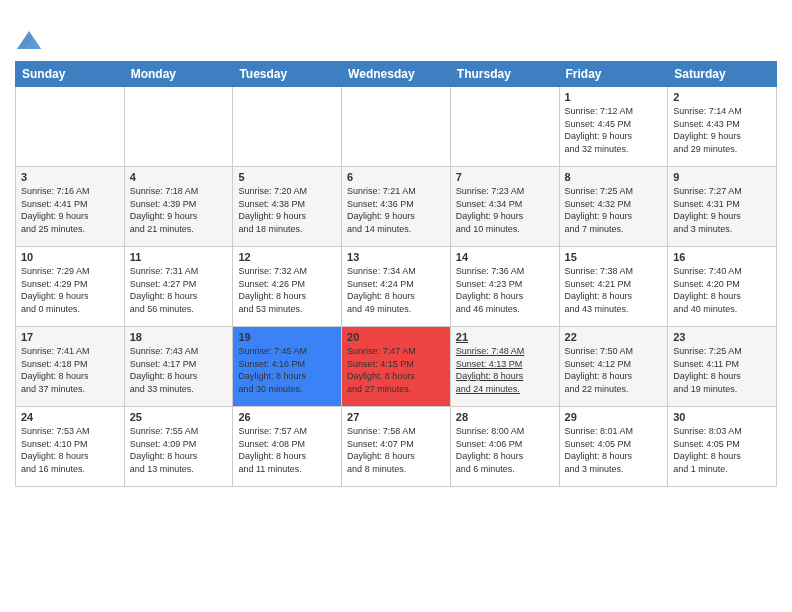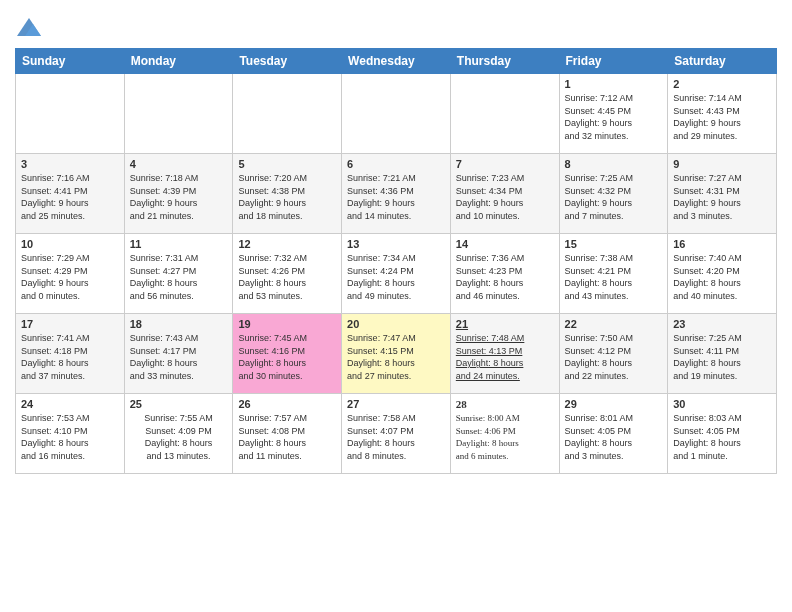--- a/index.html
+++ b/index.html
@@ -6,21 +6,21 @@
     body {
       font-family: Arial, sans-serif;
       background: #fff;
       width: 792px;
       height: 612px;
       overflow: hidden;
     }
     .page {
       width: 792px;
       height: 612px;
-      padding: 10px 15px;
+      padding: 23px 15px;
     }
     .header-area {
       display: flex;
       justify-content: space-between;
       align-items: flex-start;
       margin-bottom: 6px;
     }
     .logo {
       display: flex;
       align-items: center;
@@ -262,28 +262,28 @@
 Daylight: 8 hours
 and 37 minutes.</div>
           </td>
           <td style="background: rgb(245, 245, 245); margin-left: 8px;">
             <span class="day-num">18</span>
             <div class="day-info" style="white-space: pre-line;">Sunrise: 7:43 AM
 Sunset: 4:17 PM
 Daylight: 8 hours
 and 33 minutes.</div>
           </td>
-          <td style="background: #f9a8d4;">
+          <td style="background: #3b82f6;">
             <span class="day-num">19</span>
             <div class="day-info" style="white-space: pre-line;">Sunrise: 7:45 AM
 Sunset: 4:16 PM
 Daylight: 8 hours
 and 30 minutes.</div>
           </td>
-          <td style="background: #fef9c3;">
+          <td style="background: #ef4444;">
             <span class="day-num">20</span>
             <div class="day-info" style="white-space: pre-line;">Sunrise: 7:47 AM
 Sunset: 4:15 PM
 Daylight: 8 hours
 and 27 minutes.</div>
           </td>
           <td style="background: rgb(245, 245, 245); text-decoration: underline;">
             <span class="day-num">21</span>
             <div class="day-info" style="white-space: pre-line;">Sunrise: 7:48 AM
 Sunset: 4:13 PM
@@ -308,40 +308,40 @@
         <tr>
           <td style="background: rgb(255, 255, 255);">
             <span class="day-num">24</span>
             <div class="day-info" style="white-space: pre-line;">Sunrise: 7:53 AM
 Sunset: 4:10 PM
 Daylight: 8 hours
 and 16 minutes.</div>
           </td>
           <td style="background: rgb(255, 255, 255);">
             <span class="day-num">25</span>
-            <div class="day-info" style="white-space: pre-line; text-align: center;">Sunrise: 7:55 AM
+            <div class="day-info" style="white-space: pre-line;">Sunrise: 7:55 AM
 Sunset: 4:09 PM
 Daylight: 8 hours
 and 13 minutes.</div>
           </td>
           <td style="background: rgb(255, 255, 255);">
             <span class="day-num">26</span>
             <div class="day-info" style="white-space: pre-line;">Sunrise: 7:57 AM
 Sunset: 4:08 PM
 Daylight: 8 hours
 and 11 minutes.</div>
           </td>
           <td style="background: rgb(255, 255, 255); margin-top: 20px;">
             <span class="day-num">27</span>
             <div class="day-info" style="white-space: pre-line;">Sunrise: 7:58 AM
 Sunset: 4:07 PM
 Daylight: 8 hours
 and 8 minutes.</div>
           </td>
-          <td style="background: rgb(255, 255, 255); font-family: Liberation Serif, serif;">
+          <td style="background: rgb(255, 255, 255);">
             <span class="day-num">28</span>
             <div class="day-info" style="white-space: pre-line;">Sunrise: 8:00 AM
 Sunset: 4:06 PM
 Daylight: 8 hours
 and 6 minutes.</div>
           </td>
           <td style="background: rgb(255, 255, 255);">
             <span class="day-num">29</span>
             <div class="day-info" style="white-space: pre-line;">Sunrise: 8:01 AM
 Sunset: 4:05 PM

